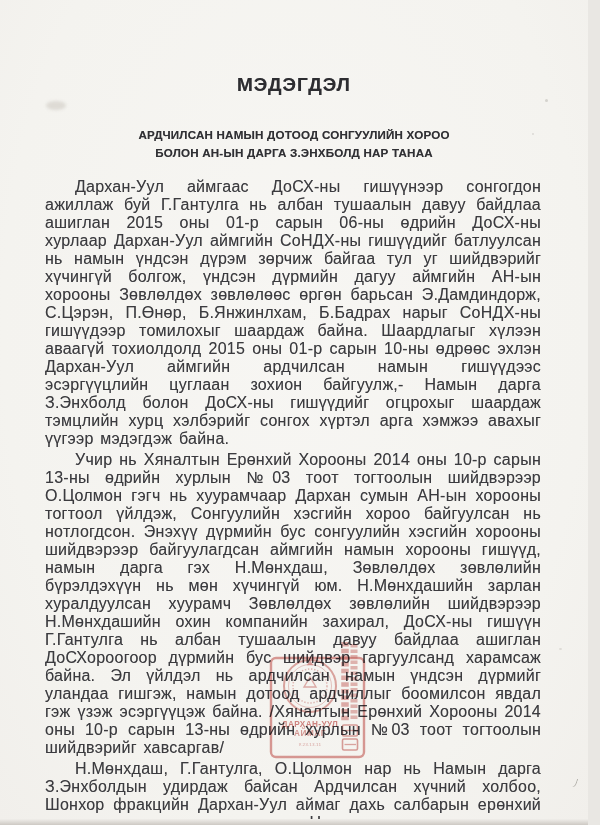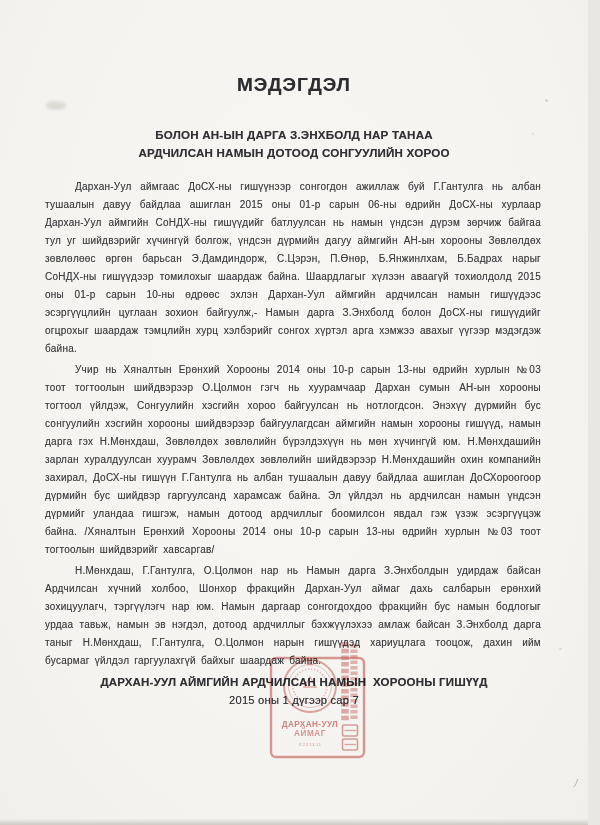--- a/index.html
+++ b/index.html
@@ -23,21 +23,21 @@
     margin-top:30px;text-align:center;
     font-size:11.6px;line-height:18px;font-weight:700;
     color:#303034;letter-spacing:.2px;
     text-shadow:0 0 .4px rgba(48,48,52,.5);
   }
   .bodytext{
     margin-top:16px;padding:0 47px 0 45px;
   }
   .bodytext p{
     margin:0 0 3px 0;
-    font-size:10px;line-height:18px;
+    font-size:16px;line-height:18px;
     text-align:justify;text-indent:30px;
     letter-spacing:.25px;word-spacing:2px;
     color:#3b3b3f;
     text-shadow:0 0 .4px rgba(59,59,63,.45);
   }
   .signature{
     margin-top:2px;text-align:center;
     font-size:11.5px;line-height:18px;font-weight:700;
     color:#2f2f33;white-space:pre-wrap;letter-spacing:.2px;
     text-shadow:0 0 .4px rgba(47,47,51,.5);
@@ -68,22 +68,22 @@
   }
 </style>
 </head>
 <body>
 
 <div class="sheet">
 
   <div class="title">МЭДЭГДЭЛ</div>
 
   <div class="addressee">
+    <div>АРДЧИЛСАН НАМЫН ДОТООД СОНГУУЛИЙН ХОРОО</div>
     <div>БОЛОН АН-ЫН ДАРГА З.ЭНХБОЛД НАР ТАНАА</div>
-    <div>АРДЧИЛСАН НАМЫН ДОТООД СОНГУУЛИЙН ХОРОО</div>
   </div>
 
   <div class="bodytext">
     <p>Дархан-Уул аймгаас ДоСХ-ны гишүүнээр сонгогдон ажиллаж буй Г.Гантулга нь албан тушаалын давуу байдлаа ашиглан 2015 оны 01-р сарын 06-ны өдрийн ДоСХ-ны хурлаар Дархан-Уул аймгийн СоНДХ-ны гишүүдийг батлуулсан нь намын үндсэн дүрэм зөрчиж байгаа тул уг шийдвэрийг хүчингүй болгож, үндсэн дүрмийн дагуу аймгийн АН-ын хорооны Зөвлөлдөх зөвлөлөөс өргөн барьсан Э.Дамдиндорж, С.Цэрэн, П.Өнөр, Б.Янжинлхам, Б.Бадрах нарыг СоНДХ-ны гишүүдээр томилохыг шаардаж байна. Шаардлагыг хүлээн аваагүй тохиолдолд 2015 оны 01-р сарын 10-ны өдрөөс эхлэн Дархан-Уул аймгийн ардчилсан намын гишүүдээс эсэргүүцлийн цуглаан зохион байгуулж,- Намын дарга З.Энхболд болон ДоСХ-ны гишүүдийг огцрохыг шаардаж тэмцлийн хурц хэлбэрийг сонгох хүртэл арга хэмжээ авахыг үүгээр мэдэгдэж байна.</p>
     <p>Учир нь Хяналтын Ерөнхий Хорооны 2014 оны 10-р сарын 13-ны өдрийн хурлын №03 тоот тогтоолын шийдвэрээр О.Цолмон гэгч нь хуурамчаар Дархан сумын АН-ын хорооны тогтоол үйлдэж, Сонгуулийн хэсгийн хороо байгуулсан нь нотлогдсон. Энэхүү дүрмийн бус сонгуулийн хэсгийн хорооны шийдвэрээр байгуулагдсан аймгийн намын хорооны гишүүд, намын дарга гэх Н.Мөнхдаш, Зөвлөлдөх зөвлөлийн бүрэлдэхүүн нь мөн хүчингүй юм. Н.Мөнхдашийн зарлан хуралдуулсан хуурамч Зөвлөлдөх зөвлөлийн шийдвэрээр Н.Мөнхдашийн охин компанийн захирал, ДоСХ-ны гишүүн Г.Гантулга нь албан тушаалын давуу байдлаа ашиглан ДоСХороогоор дүрмийн бус шийдвэр гаргуулсанд харамсаж байна. Эл үйлдэл нь ардчилсан намын үндсэн дүрмийг уландаа гишгэж, намын дотоод ардчиллыг боомилсон явдал гэж үзэж эсэргүүцэж байна. /Хяналтын Ерөнхий Хорооны 2014 оны 10-р сарын 13-ны өдрийн хурлын №03 тоот тогтоолын шийдвэрийг хавсаргав/</p>
     <p>Н.Мөнхдаш, Г.Гантулга, О.Цолмон нар нь Намын дарга З.Энхболдын удирдаж байсан Ардчилсан хүчний холбоо, Шонхор фракцийн Дархан-Уул аймаг дахь салбарын ерөнхий зохицуулагч, тэргүүлэгч нар юм. Намын даргаар сонгогдохдоо фракцийн бус намын бодлогыг урдаа тавьж, намын эв нэгдэл, дотоод ардчиллыг бэхжүүлэхээ амлаж байсан З.Энхболд дарга таныг Н.Мөнхдаш, Г.Гантулга, О.Цолмон нарын гишүүдэд хариуцлага тооцож, дахин ийм бусармаг үйлдэл гаргуулахгүй байхыг шаардаж байна.</p>
   </div>
 
   <div class="signature">ДАРХАН-УУЛ АЙМГИЙН АРДЧИЛСАН НАМЫН  ХОРООНЫ ГИШҮҮД</div>
   <div class="dateline">2015 оны 1 дүгээр сар 7</div>

